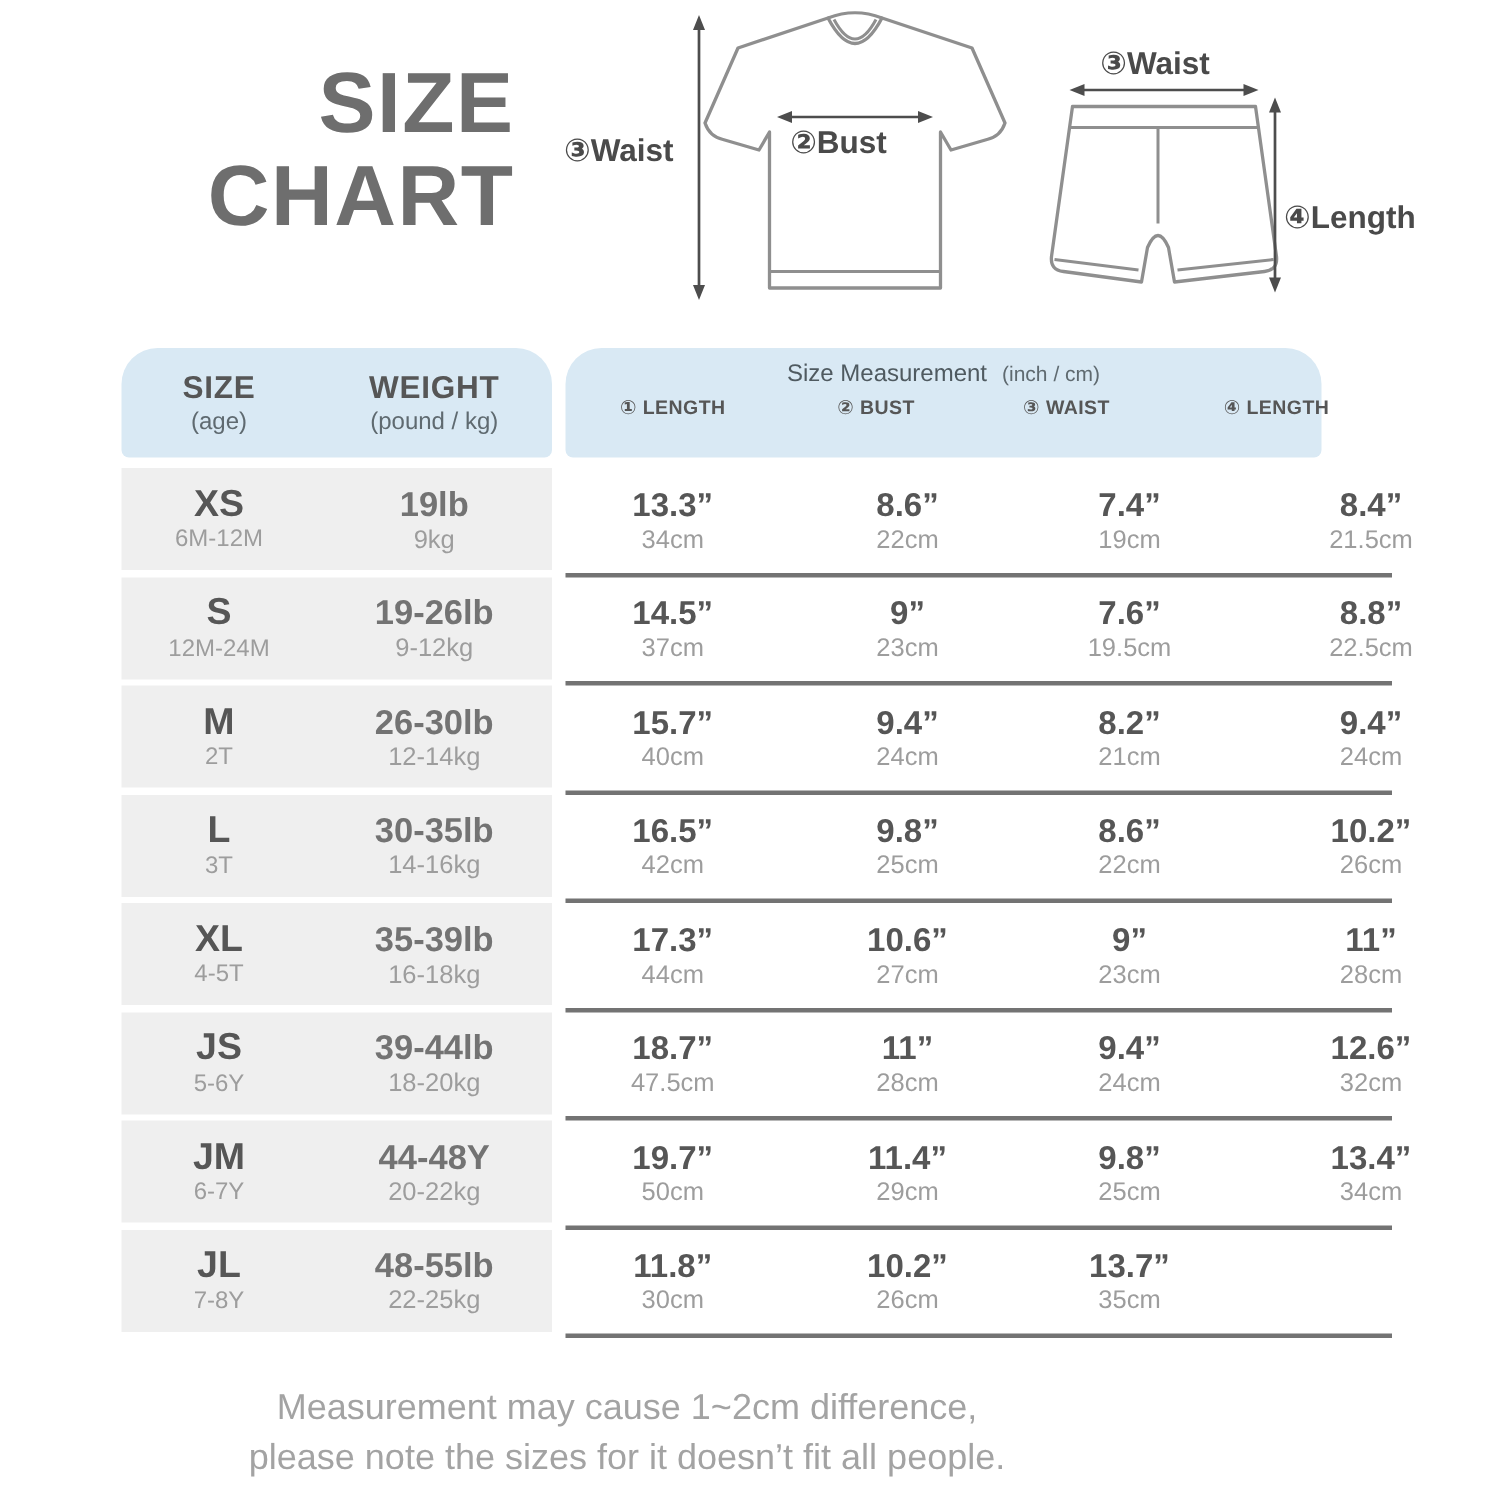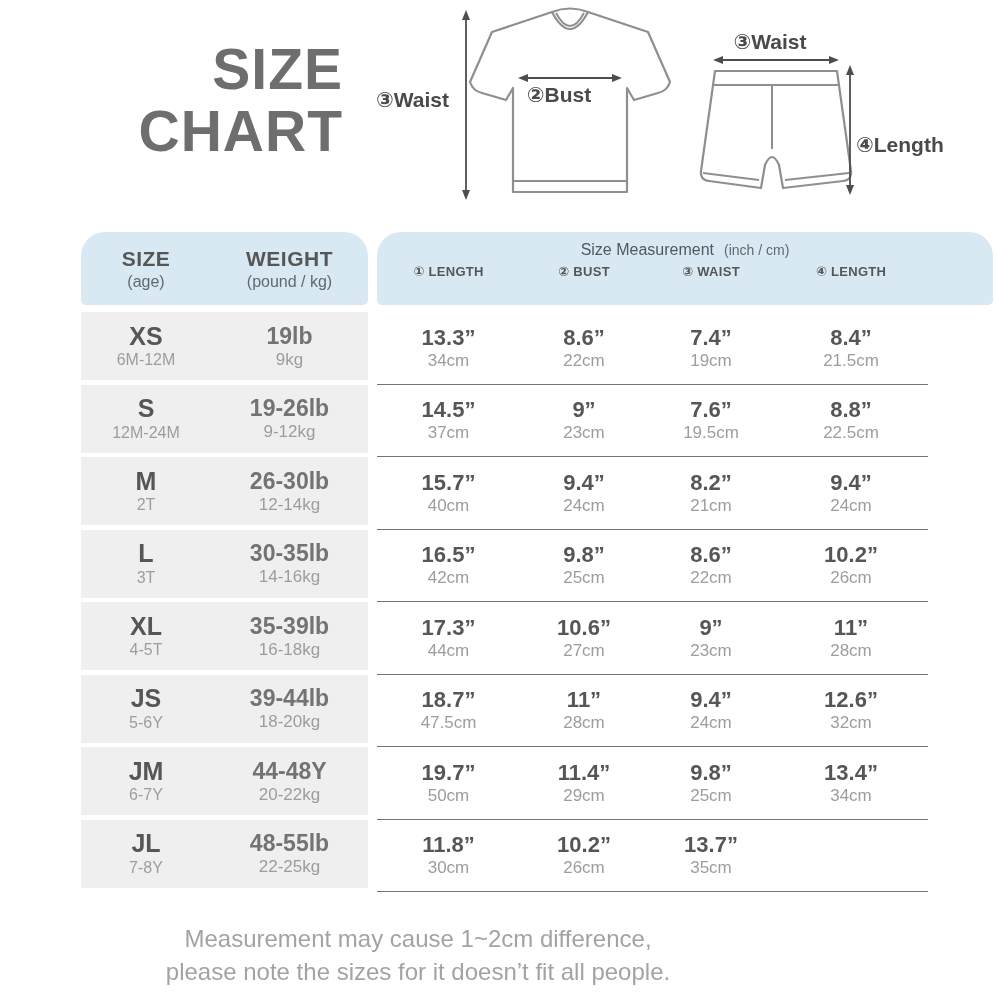--- a/index.html
+++ b/index.html
@@ -14,21 +14,21 @@
   }
   
   .dlabel{position:absolute;font-size:21px;font-weight:600;color:#4a4a4a;white-space:nowrap;}
   .dlabel.center{text-align:center;}
   
   .thead-left{
     position:absolute;left:81px;top:232px;width:287px;height:73px;background:#d9e9f4;
     border-radius:24px 24px 5px 5px;display:grid;grid-template-columns:130px 157px;align-items:center;
   }
   .thead-right{
-    position:absolute;left:377px;top:232px;width:616px;height:73px;background:#d9e9f4;
+    position:absolute;left:377px;top:232px;width:504px;height:73px;background:#d9e9f4;
     border-radius:24px 24px 5px 5px;
   }
   .hcell{text-align:center;}
   .hcell .ht{font-size:21px;font-weight:800;color:#565656;letter-spacing:.5px;}
   .hcell .hs{font-size:16px;color:#5f6a70;margin-top:2px;}
   .mh-top{display:flex;justify-content:center;align-items:baseline;gap:10px;padding-top:9px;}
   .mh-title{font-size:16px;color:#4f5a60;}
   .mh-unit{font-size:14px;color:#5f6a70;text-align:right;}
   .mh-cols{display:grid;grid-template-columns:143px 128px 126px 154px;margin-top:5px;}
   .mh-col{text-align:center;font-size:13px;font-weight:800;color:#565656;letter-spacing:.3px;}
@@ -38,22 +38,22 @@
   .row-left{
     height:68px;margin-bottom:4.5px;background:#efefef;
     display:grid;grid-template-columns:130px 157px;align-items:center;
   }
   .cell{text-align:center;line-height:1.05;}
   .size-code{display:block;font-size:25px;font-weight:800;color:#565656;}
   .age-range{display:block;font-size:16px;color:#9d9d9d;margin-top:3px;}
   .weight-lb{display:block;font-size:23px;font-weight:800;color:#737373;}
   .weight-kg{display:block;font-size:17px;color:#9d9d9d;margin-top:3px;}
   .row-right{
-    box-sizing:border-box;height:72.5px;border-bottom:1px solid #737373;
-    display:grid;grid-template-columns:143px 128px 126px 154px;align-items:center;
+    box-sizing:border-box;height:72.5px;border-bottom:3px solid #737373;
+    display:grid;grid-template-columns:143px 128px 126px 154px;align-items:center;gap:21px;
   }
   .m-inch{display:block;font-size:22px;font-weight:800;color:#565656;}
   .m-cm{display:block;font-size:17px;color:#9d9d9d;margin-top:3px;}
   
   .footer{
     position:absolute;left:0;top:922px;width:836px;text-align:center;
     font-size:24px;line-height:33px;color:#a3a3a3;
   }
   svg{position:absolute;}
   .garment{stroke:#8f8f8f;stroke-width:2.2;fill:#ffffff;stroke-linejoin:round;}

